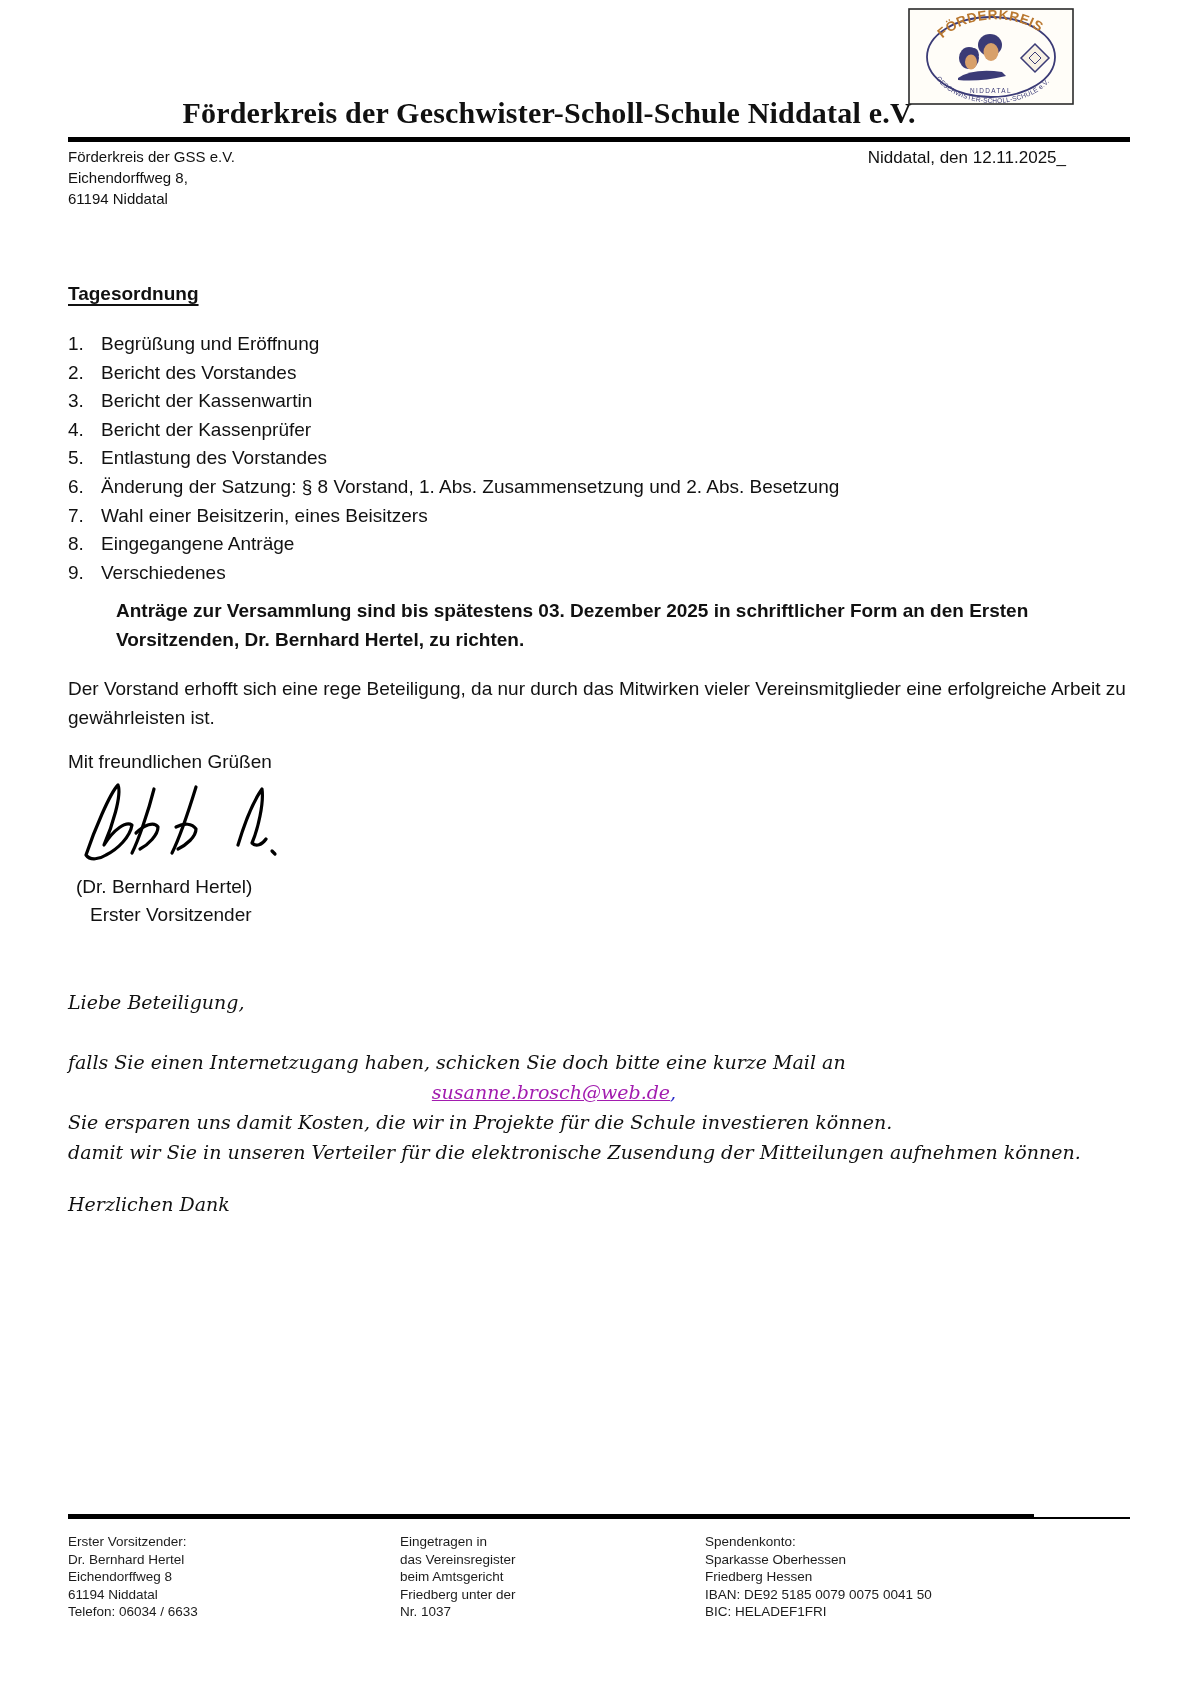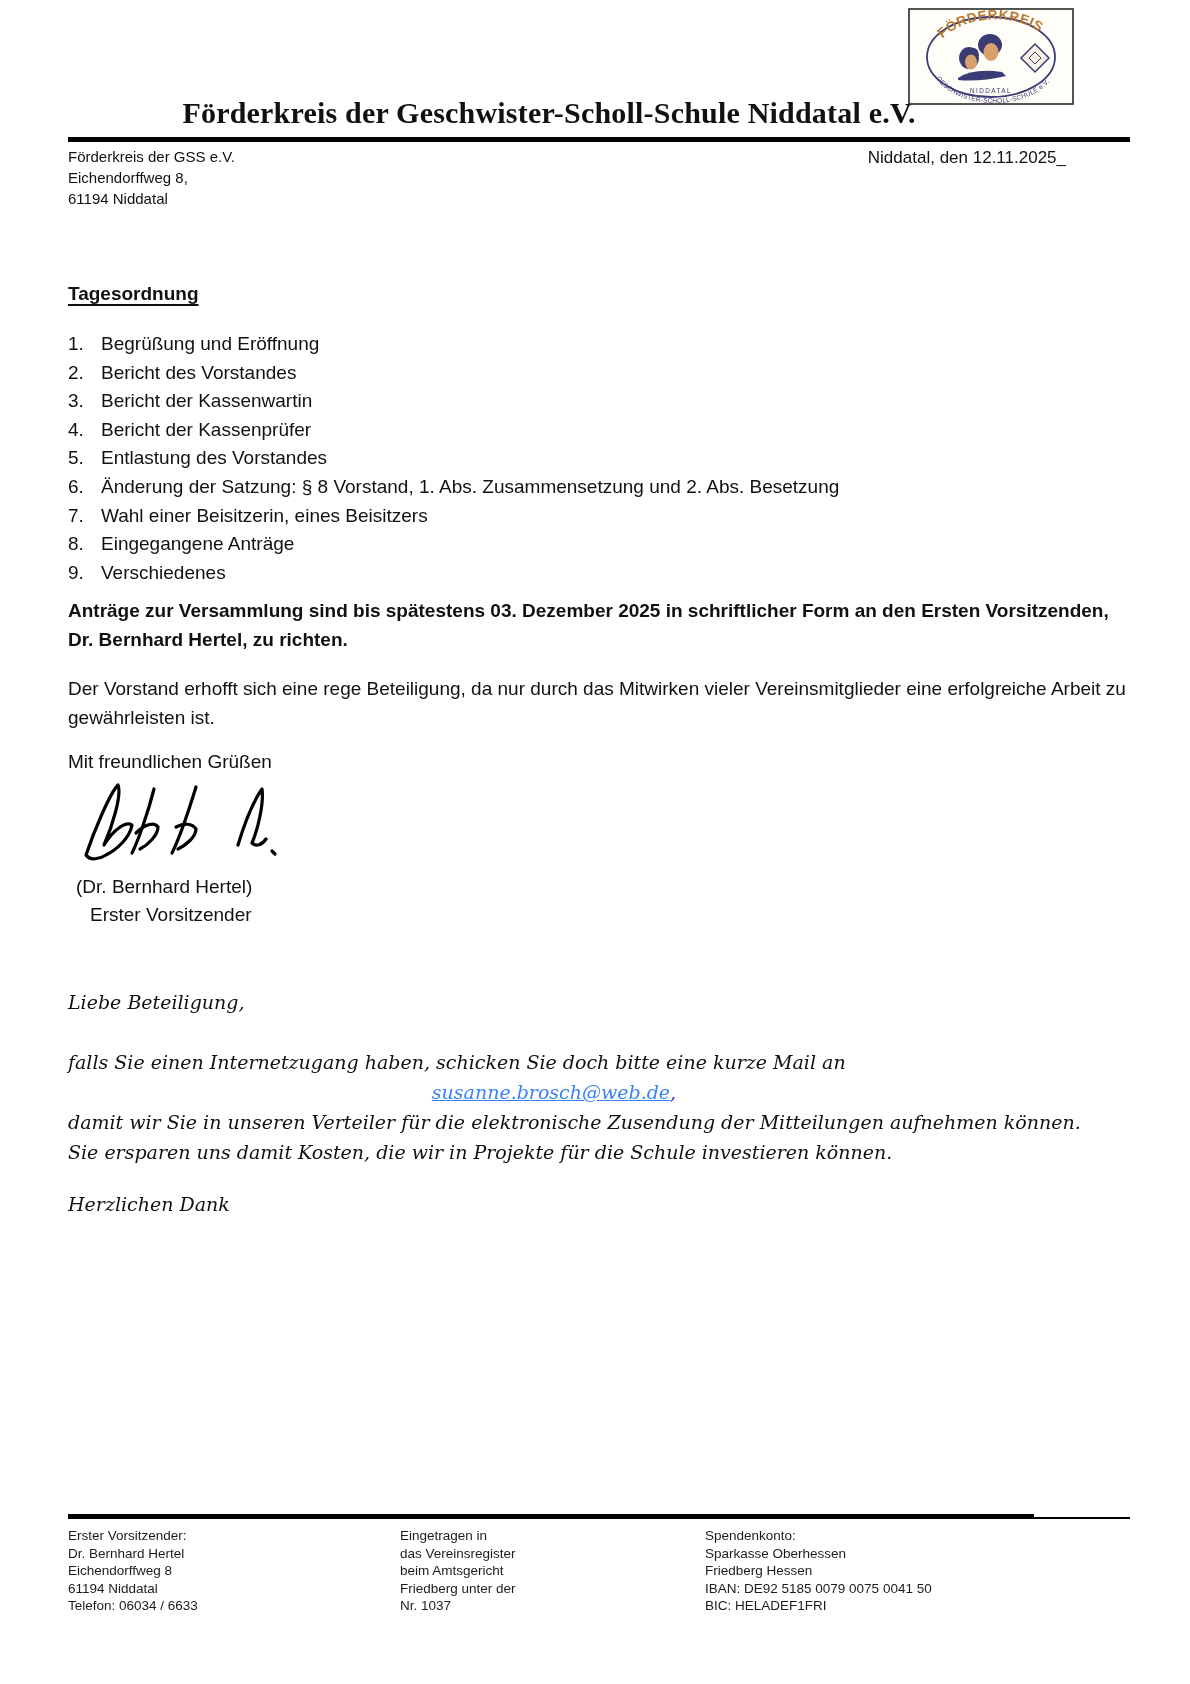--- a/index.html
+++ b/index.html
@@ -28,21 +28,21 @@
   .bold { font-weight:bold; }
 
   
   .agenda-h { margin-top:74px; font-size:19px; font-weight:bold;
     text-decoration:underline; text-decoration-thickness:2px; text-underline-offset:4px; }
   ol.agenda { margin-top:25px; list-style:none; counter-reset:item;
     font-size:19px; line-height:28.6px; }
   ol.agenda li { counter-increment:item; }
   ol.agenda li::before { content:counter(item) "."; display:inline-block; width:33px; }
 
-  .p-bold { margin-top:9px; font-size:19px; line-height:29px; font-weight:bold; }
+  .p-bold { margin-top:9px; font-size:19px; line-height:29px; font-weight:bold;margin-left:48px; }
   .p-normal { margin-top:20px; font-size:19px; line-height:29px; }
   .closing { margin-top:19px; font-size:19px; }
 
   .sig-wrap { margin-top:6px; margin-left:12px; }
   .signer { margin-top:6px; font-size:19px; line-height:28px; padding-left:8px; }
   .signer .role { padding-left:14px; }
 
   
   .ps { margin-top:60px; font-family:"DejaVu Serif", serif; font-style:italic;
     font-size:19px; line-height:26px; }
@@ -50,21 +50,21 @@
   .ps .line { line-height:30px; }
   .ps-email-line { text-align:center; padding-right:90px; line-height:30px; }
   .email-link { text-decoration:underline; }
   .thanks { margin-top:24px; }
 
   
   .footer { position:absolute; left:68px; right:60px; top:1514px; }
   .frule { position:relative; height:7px; }
   .frule-thin { position:absolute; top:3px; left:0; right:0; height:1.5px; background:#000; }
   .frule-thick { position:absolute; top:0; left:0; height:5px; width:91%; background:#000; }
-  .footer-cols { display:flex; margin-top:6px; font-size:13.5px; line-height:17.5px; color:#1c1c1c;align-items:flex-end; }
+  .footer-cols { display:flex; margin-top:12px; font-size:13.5px; line-height:17.5px; color:#1c1c1c;align-items:flex-end; }
   .fcol1 { width:332px; }
   .fcol2 { width:305px; }
   .fcol3 { flex:1; }
 </style>
 </head>
 <body>
 
 <div class="page">
 
   <div class="logo-box">
@@ -147,23 +147,23 @@
     </div>
 
     <div class="signer">
       <div>(Dr. Bernhard Hertel)</div>
       <div class="role">Erster Vorsitzender</div>
     </div>
 
     <div class="ps">
       <div>Liebe Beteiligung,</div>
       <div class="gap line">falls Sie einen Internetzugang haben, schicken Sie doch bitte eine kurze Mail an</div>
-      <div class="ps-email-line"><a class="email-link" href="#" style="color:#3b82f6">susanne.brosch@web.de</a><span style="color:#2a2ac8">,</span></div>
+      <div class="ps-email-line"><a class="email-link" href="#" style="color:#a21caf">susanne.brosch@web.de</a><span style="color:#2a2ac8">,</span></div>
+      <div class="line">Sie ersparen uns damit Kosten, die wir in Projekte für die Schule investieren können.</div>
       <div class="line">damit wir Sie in unseren Verteiler für die elektronische Zusendung der Mitteilungen aufnehmen können.</div>
-      <div class="line">Sie ersparen uns damit Kosten, die wir in Projekte für die Schule investieren können.</div>
       <div class="thanks">Herzlichen Dank</div>
     </div>
 
   </div>
 
   <div class="footer">
     <div class="frule">
       <div class="frule-thin"></div>
       <div class="frule-thick"></div>
     </div>

